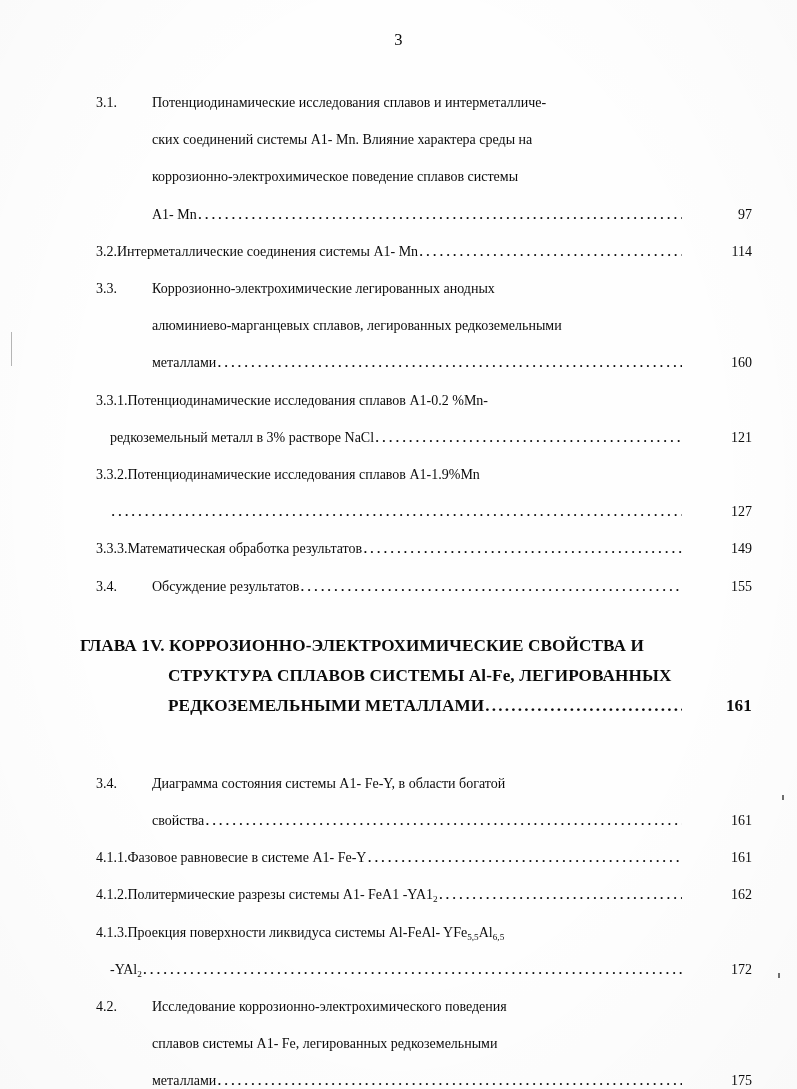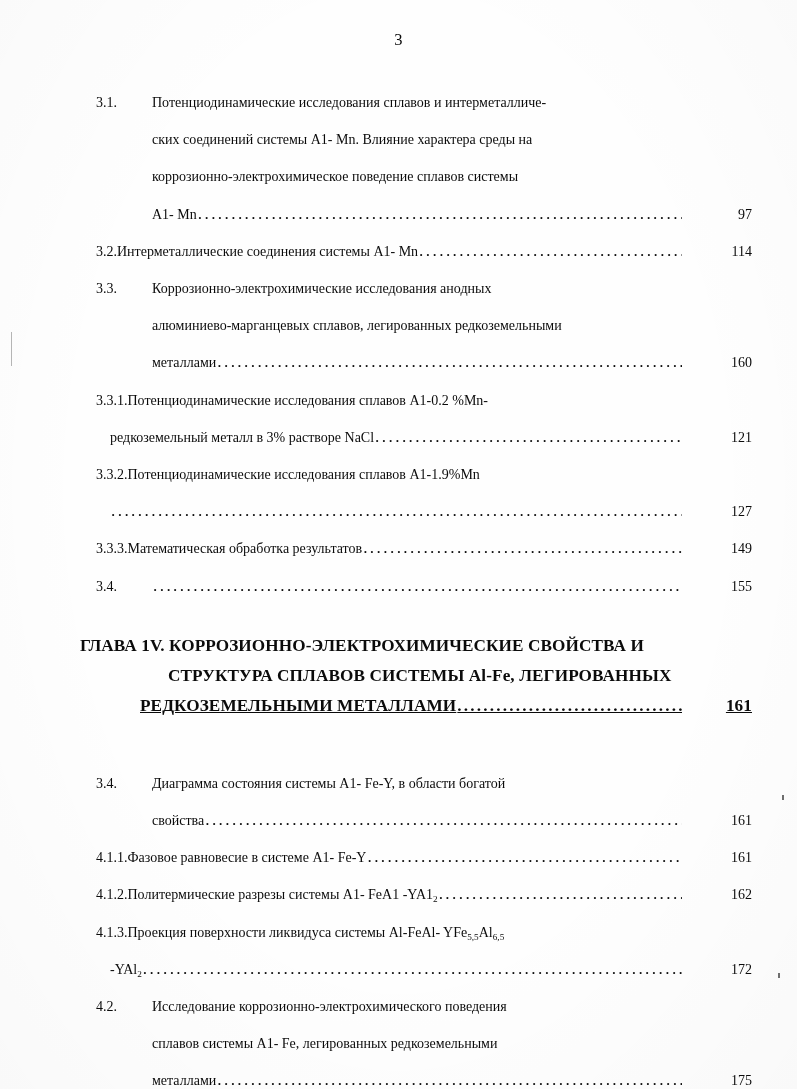--- a/index.html
+++ b/index.html
@@ -102,21 +102,21 @@
     line-height: 30px;
     letter-spacing: 0.1px;
   }
   .chapter .cl {
     display: flex;
     align-items: flex-start;
     white-space: nowrap;
   }
   .chapter .cl-1 { margin-left: -16px; }
   .chapter .cl-2 { margin-left: 72px; }
-  .chapter .cl-3 { margin-left: 44px; text-decoration: underline; }
+  .chapter .cl-3 { margin-left: 72px; }
   .chapter .ctxt { flex: 0 1 auto; }
   .chapter .leader { letter-spacing: 2.2px; font-weight: bold; }
   .chapter .pg { width: 62px; }
 
   .gap-before-4 { height: 26px; }
 
   sub {
     font-size: 0.66em;
     vertical-align: -0.28em;
     line-height: 0;
@@ -183,21 +183,21 @@
           <span class="pg">97</span>
         </div>
         <div class="entry">
           <span class="num w-tight">3.2.</span>
           <span class="txt">Интерметаллические соединения  системы А1- Mn</span>
           <span class="leader"></span>
           <span class="pg">114</span>
         </div>
         <div class="entry">
           <span class="num w-wide">3.3.</span>
-          <span class="txt">Коррозионно-электрохимические исследования анодных</span>
+          <span class="txt">Коррозионно-электрохимические легированных анодных</span>
           <span class="leader none"></span>
           <span class="pg empty"></span>
         </div>
         <div class="entry cont cont-ind">
           <span class="txt">алюминиево-марганцевых сплавов, легированных редкоземельными</span>
           <span class="leader none"></span>
           <span class="pg empty"></span>
         </div>
         <div class="entry cont cont-ind">
           <span class="txt">металлами </span>
@@ -226,20 +226,21 @@
           <span class="pg">127</span>
         </div>
         <div class="entry">
           <span class="num w-tight">3.3.3.</span>
           <span class="txt"> Математическая обработка результатов</span>
           <span class="leader"></span>
           <span class="pg">149</span>
         </div>
         <div class="entry">
           <span class="num w-wide">3.4.</span>
+          <span class="txt">Обсуждение результатов</span>
           <span class="leader"></span>
           <span class="pg">155</span>
         </div>
       </div>
 
     <div class="chapter" id="chapter-heading">
       <div class="cl cl-1">
         <span class="ctxt">ГЛАВА 1V. КОРРОЗИОННО-ЭЛЕКТРОХИМИЧЕСКИЕ  СВОЙСТВА И</span>
       </div>
       <div class="cl cl-2">

